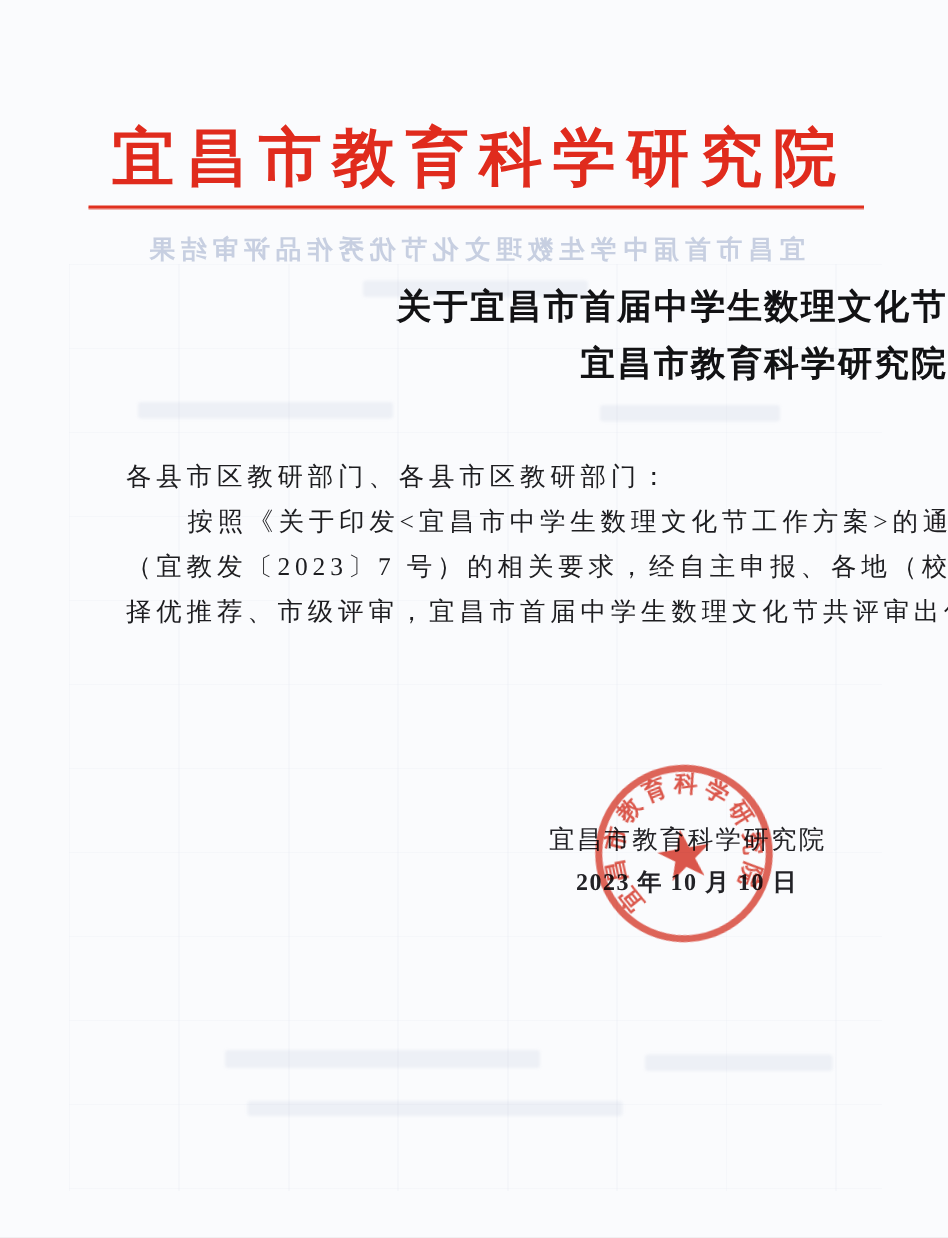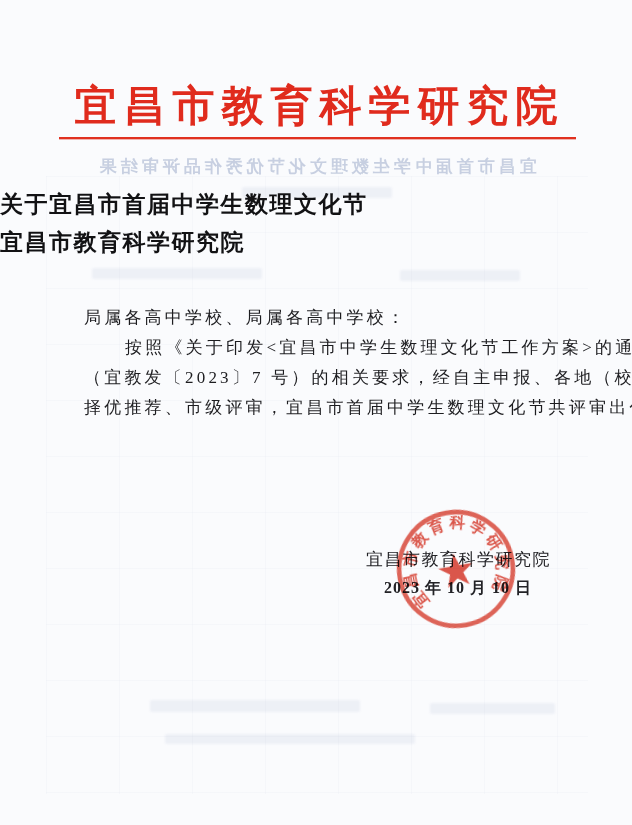--- a/index.html
+++ b/index.html
@@ -58,21 +58,21 @@
   .red-rule {
     position: absolute; left: 59px; top: 137px;
     width: 517px; height: 2px;
     background: #e0301f;
     box-shadow: 0 1px 0 rgba(224,48,31,.35);
   }
 
   
   .doc-title {
     position: absolute; left: 0; top: 186px; width: 100%;
-    text-align: left;
+    text-align: right;
     font-size: 23px; font-weight: bold;
     letter-spacing: 1.5px;
     color: #121214;
     line-height: 38px;
   }
 
   
   .body-text {
     position: absolute; left: 84px; top: 303px; width: 478px;
     font-size: 17px; line-height: 30px;
@@ -126,21 +126,21 @@
 
   <div class="letterhead">宜昌市教育科学研究院</div>
   <div class="red-rule"></div>
 
   <div class="doc-title">
     <div>关于宜昌市首届中学生数理文化节</div>
     <div>宜昌市教育科学研究院</div>
   </div>
 
   <div class="body-text">
-    <div class="line">局属各高中学校、局属各高中学校：</div>
+    <div class="line">各县市区教研部门、各县市区教研部门：</div>
     <div class="line indent">按照《关于印发&lt;宜昌市中学生数理文化节工作方案&gt;的通知》</div>
     <div class="line">（宜教发〔2023〕7 号）的相关要求，经自主申报、各地（校）</div>
     <div class="line">择优推荐、市级评审，宜昌市首届中学生数理文化节共评审出优</div>
   </div>
 
   <div class="sig-org">宜昌市教育科学研究院</div>
   <div class="sig-date">2023 年 10 月 10 日</div>
 
   <svg class="seal" viewBox="0 0 120 120">
     <circle cx="60" cy="60" r="55" fill="none" stroke="#dc4537" stroke-width="4.5" opacity="0.92"></circle>

